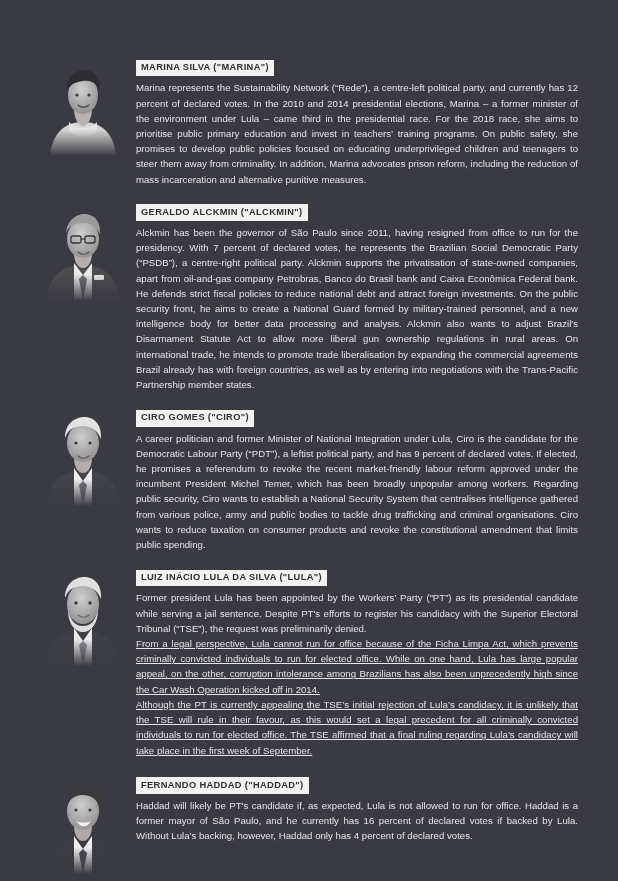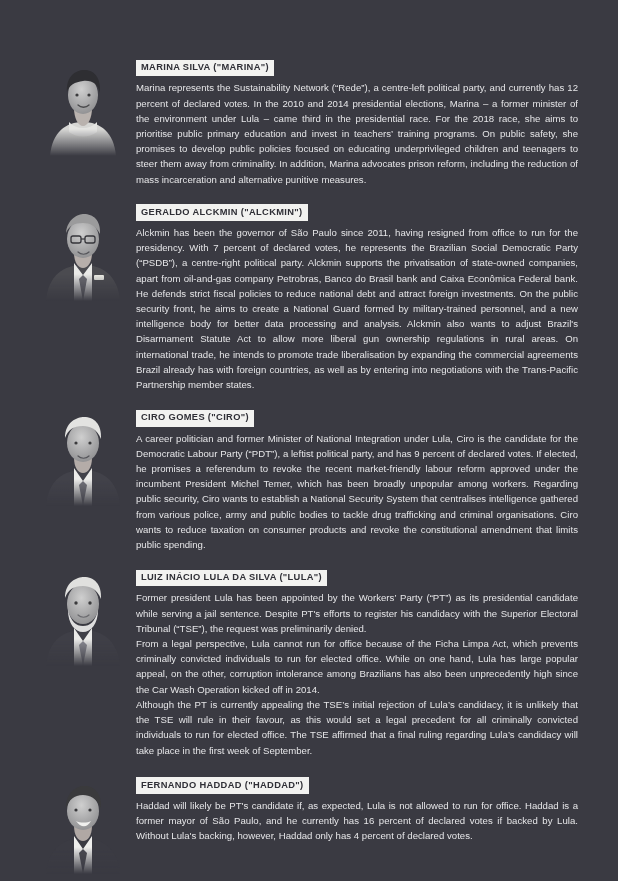--- a/index.html
+++ b/index.html
@@ -80,20 +80,21 @@
     color: #e6e6e8;
     font-size: 9.6px;
     line-height: 15.2px;
     text-align: justify;
     margin: 0;
     letter-spacing: 0.02px;
   }
 
   .para + .para {
     margin-top: 0;
+    text-decoration: underline;
   }
 
   
   .profile[data-idx="0"] { margin-bottom: 14px; }
   .profile[data-idx="1"] { margin-bottom: 14px; }
   .profile[data-idx="2"] { margin-bottom: 14px; }
   .profile[data-idx="3"] { margin-bottom: 16px; }
   .profile[data-idx="4"] { margin-bottom: 0; }
 </style>
 </head>

